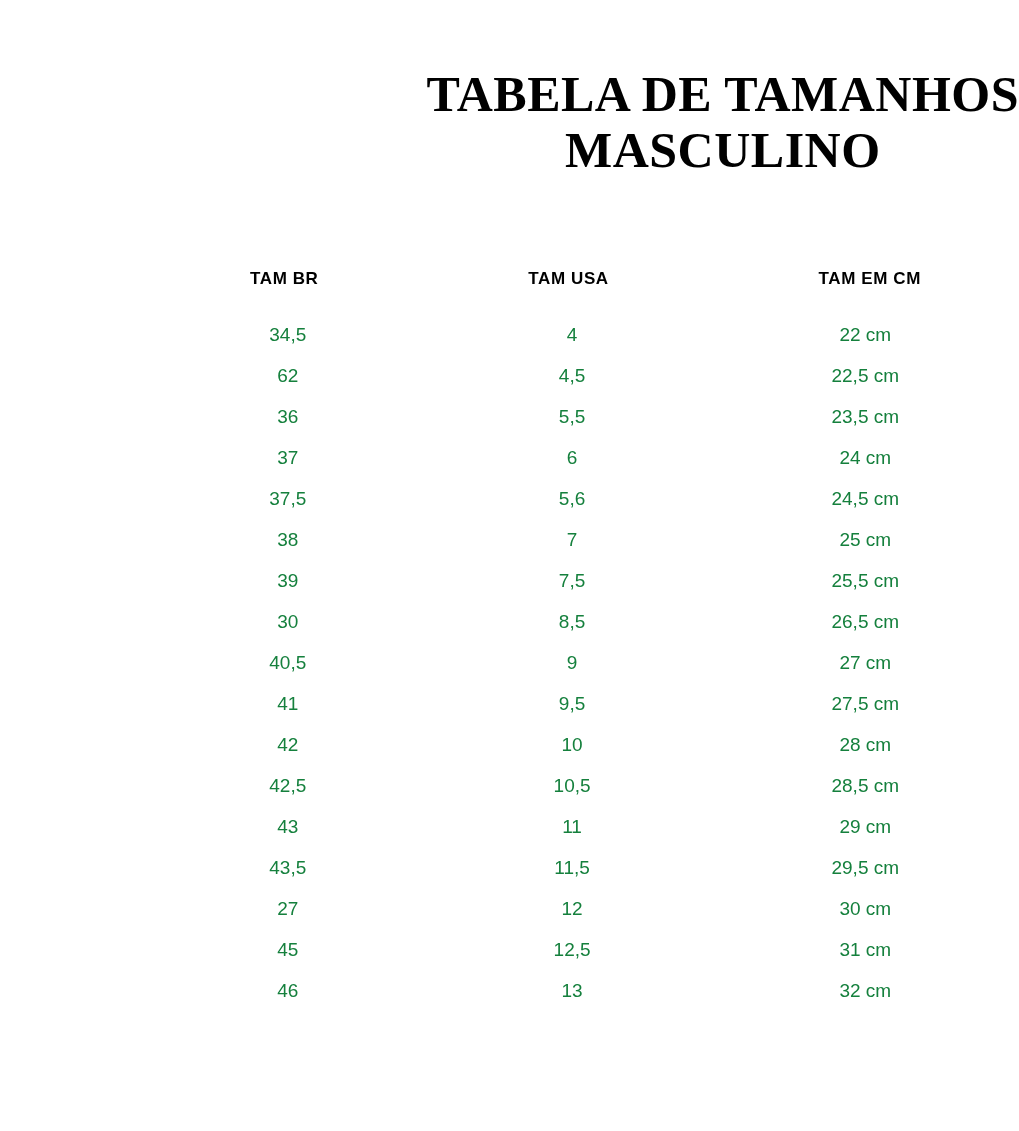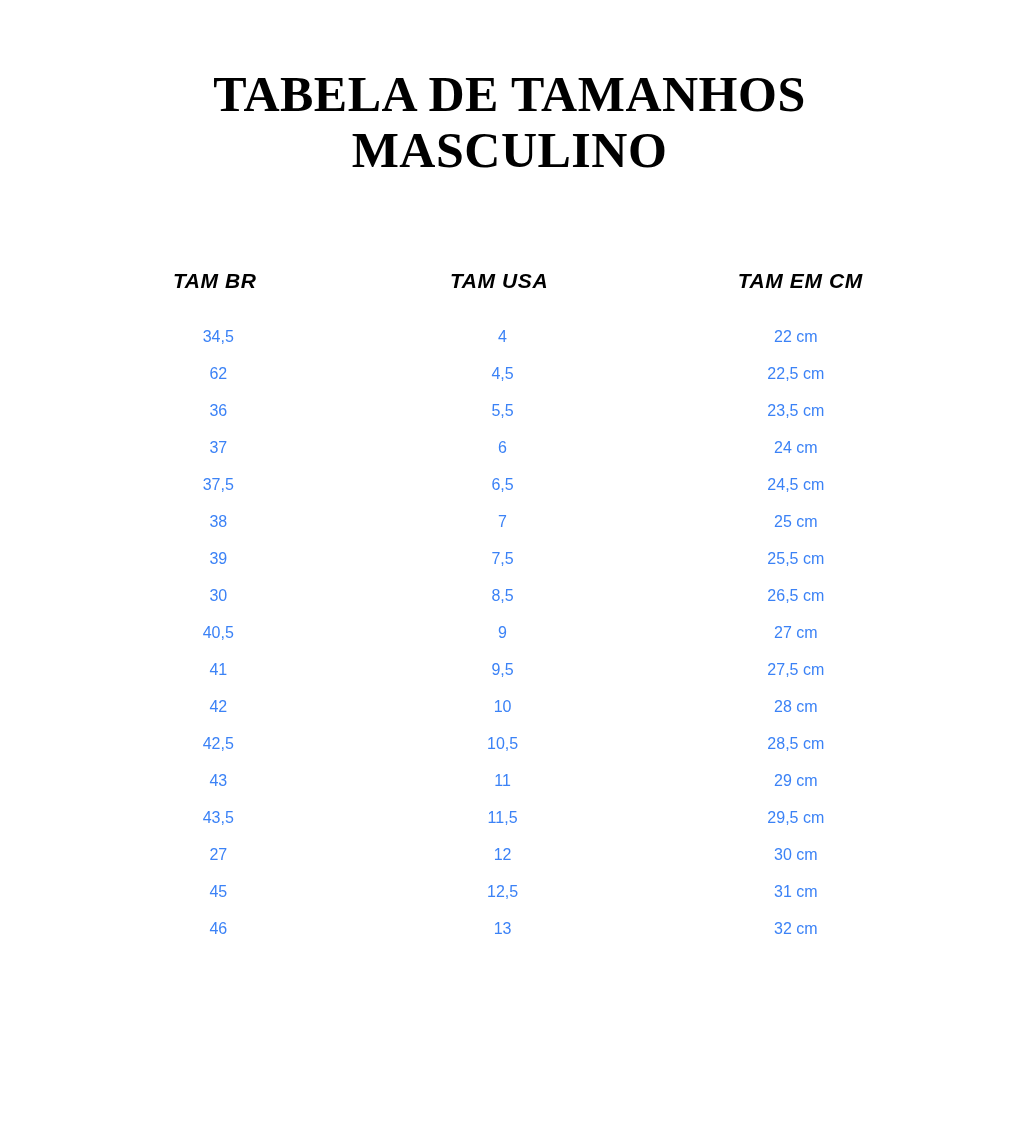--- a/index.html
+++ b/index.html
@@ -15,21 +15,21 @@
     position: relative;
     overflow: hidden;
   }
   .page {
     width: 1019px;
     height: 1131px;
     box-sizing: border-box;
     padding: 0;
     display: flex;
     flex-direction: column;
-    align-items: center;
+    align-items: flex-end;
   }
   .title {
     font-family: "Liberation Serif", serif;
     font-weight: bold;
     font-size: 50px;
     line-height: 1.12;
     letter-spacing: 0.5px;
     text-align: center;
     color: #000000;
     margin-top: 66px;
@@ -43,35 +43,34 @@
     width: 880px;
   }
   table.size-table {
     width: 100%;
     border-collapse: collapse;
     table-layout: fixed;
   }
   table.size-table th {
     font-family: "Liberation Sans", sans-serif;
     font-weight: bold;
-    font-size: 21px;
+    font-size: 17px;
     letter-spacing: 0.6px;
     color: #000000;
     text-align: center;
     padding-bottom: 26px;
     white-space: nowrap;
-    font-style: italic;
   }
   table.size-table th.col-br { text-align: center; width: 33.33%; }
   table.size-table th.col-usa { text-align: center; width: 33.33%; }
   table.size-table th.col-cm { text-align: center; width: 33.33%; }
   table.size-table td {
     font-family: "Liberation Sans", sans-serif;
-    font-size: 16px;
-    color: #3b82f6;
+    font-size: 19px;
+    color: #15803d;
     text-align: center;
     padding: 9.5px 0;
     white-space: nowrap;
   }
   
   table.size-table td.col-br { padding-left: 10px; }
   table.size-table td.col-usa { padding-right: 10px; }
   table.size-table td.col-cm { padding-right: 16px; }
   table.size-table th.col-br { padding-left: 4px; }
   table.size-table th.col-usa { padding-right: 18px; }
@@ -112,21 +111,21 @@
             <td class="col-usa">5,5</td>
             <td class="col-cm">23,5 cm</td>
           </tr>
           <tr>
             <td class="col-br">37</td>
             <td class="col-usa">6</td>
             <td class="col-cm">24 cm</td>
           </tr>
           <tr>
             <td class="col-br">37,5</td>
-            <td class="col-usa">6,5</td>
+            <td class="col-usa">5,6</td>
             <td class="col-cm">24,5 cm</td>
           </tr>
           <tr>
             <td class="col-br">38</td>
             <td class="col-usa">7</td>
             <td class="col-cm">25 cm</td>
           </tr>
           <tr>
             <td class="col-br">39</td>
             <td class="col-usa">7,5</td>

